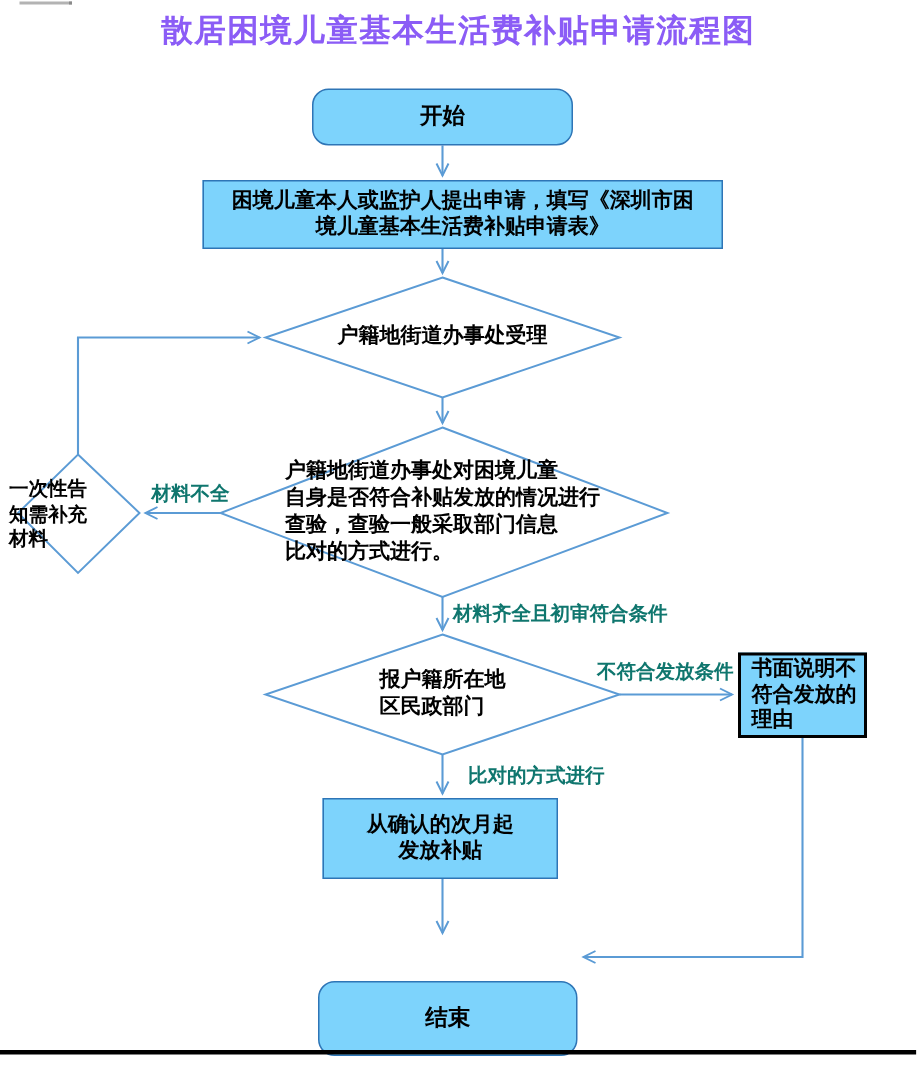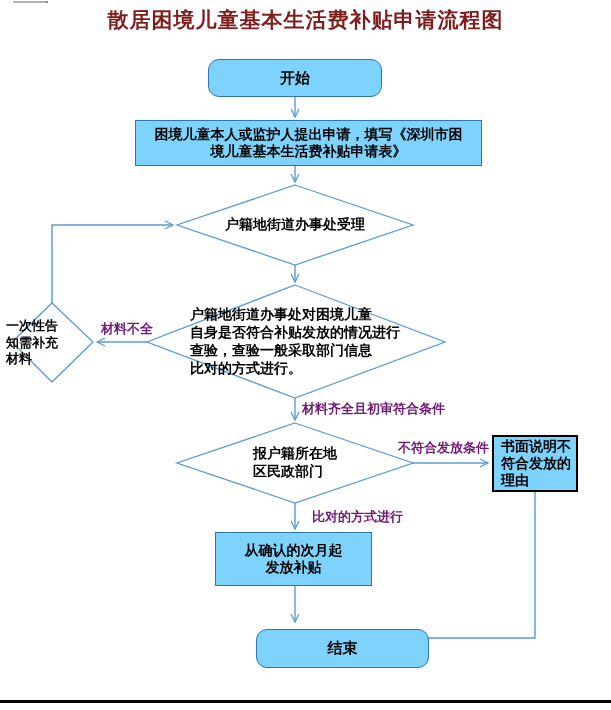--- a/index.html
+++ b/index.html
@@ -5,21 +5,21 @@
   html,body{margin:0;padding:0;background:#fff;}
   #canvas{
     position:relative;
     width:611px;height:710px;
     background:#fff;
     font-family:"Liberation Serif","DejaVu Serif",serif;
     overflow:hidden;
   }
   #title{
     position:absolute;left:0;top:6px;width:611px;
-    text-align:center;font-size:21px;font-weight:bold;color:#7f1d1d;
+    text-align:center;font-size:21px;font-weight:bold;color:#8b5cf6;
     letter-spacing:1px;
   }
   #connector-layer{position:absolute;left:0;top:0;width:611px;height:710px;}
   .edge{stroke:var(--line,#5b9bd5);stroke-width:1.4;fill:none;}
   .diamond{stroke:var(--line,#5b9bd5);stroke-width:1.3;fill:#fff;}
   .node-box{
     position:absolute;box-sizing:border-box;background:#7dd3fc;
     border:1.6px solid var(--box,#2e75b6);
     display:flex;align-items:center;justify-content:center;
   }
@@ -27,21 +27,21 @@
   .node-text{
     font-size:14px;font-weight:bold;color:#000;line-height:1.22;
     white-space:pre-line;text-align:center;
   }
   .overlay-text{
     position:absolute;display:flex;align-items:center;justify-content:center;
     font-size:14px;font-weight:bold;color:#000;line-height:1.28;
     white-space:pre-line;text-align:left;
   }
   .edge-label{
-    position:absolute;font-size:13px;font-weight:bold;color:#701a75;
+    position:absolute;font-size:13px;font-weight:bold;color:#0f766e;
     white-space:nowrap;
   }
   .big{font-size:15px;}
   #written-box{border:2px solid var(--black,#000);}
   #artifact{position:absolute;left:13px;top:1px;width:33px;height:2px;background:#b3b3b3;border-right:2px solid #8a8a8a;}
   #bottom-rule{position:absolute;left:0;top:700px;width:611px;height:3px;background:var(--black,#000);}
 </style>
 </head>
 <body>
 
@@ -88,21 +88,21 @@
     <div class="node-text" style="text-align:left;">书面说明不
 符合发放的
 理由</div>
   </div>
 
   <div class="node-box" style="left:215px;top:532px;width:157px;height:54px;">
     <div class="node-text">从确认的次月起
 发放补贴</div>
   </div>
 
-  <div class="node-box rounded" style="left:212px;top:629px;width:173px;height:39px;margin-left:44px;">
+  <div class="node-box rounded" style="left:212px;top:654px;width:173px;height:50px;">
     <div class="node-text big">结束</div>
   </div>
 
   <div class="overlay-text" style="left:177px;top:213px;width:236px;height:24px;">户籍地街道办事处受理</div>
 
   <div class="overlay-text" style="left:155px;top:306px;width:280px;height:72px;">户籍地街道办事处对困境儿童
 自身是否符合补贴发放的情况进行
 查验，查验一般采取部门信息
 比对的方式进行。</div>
 

